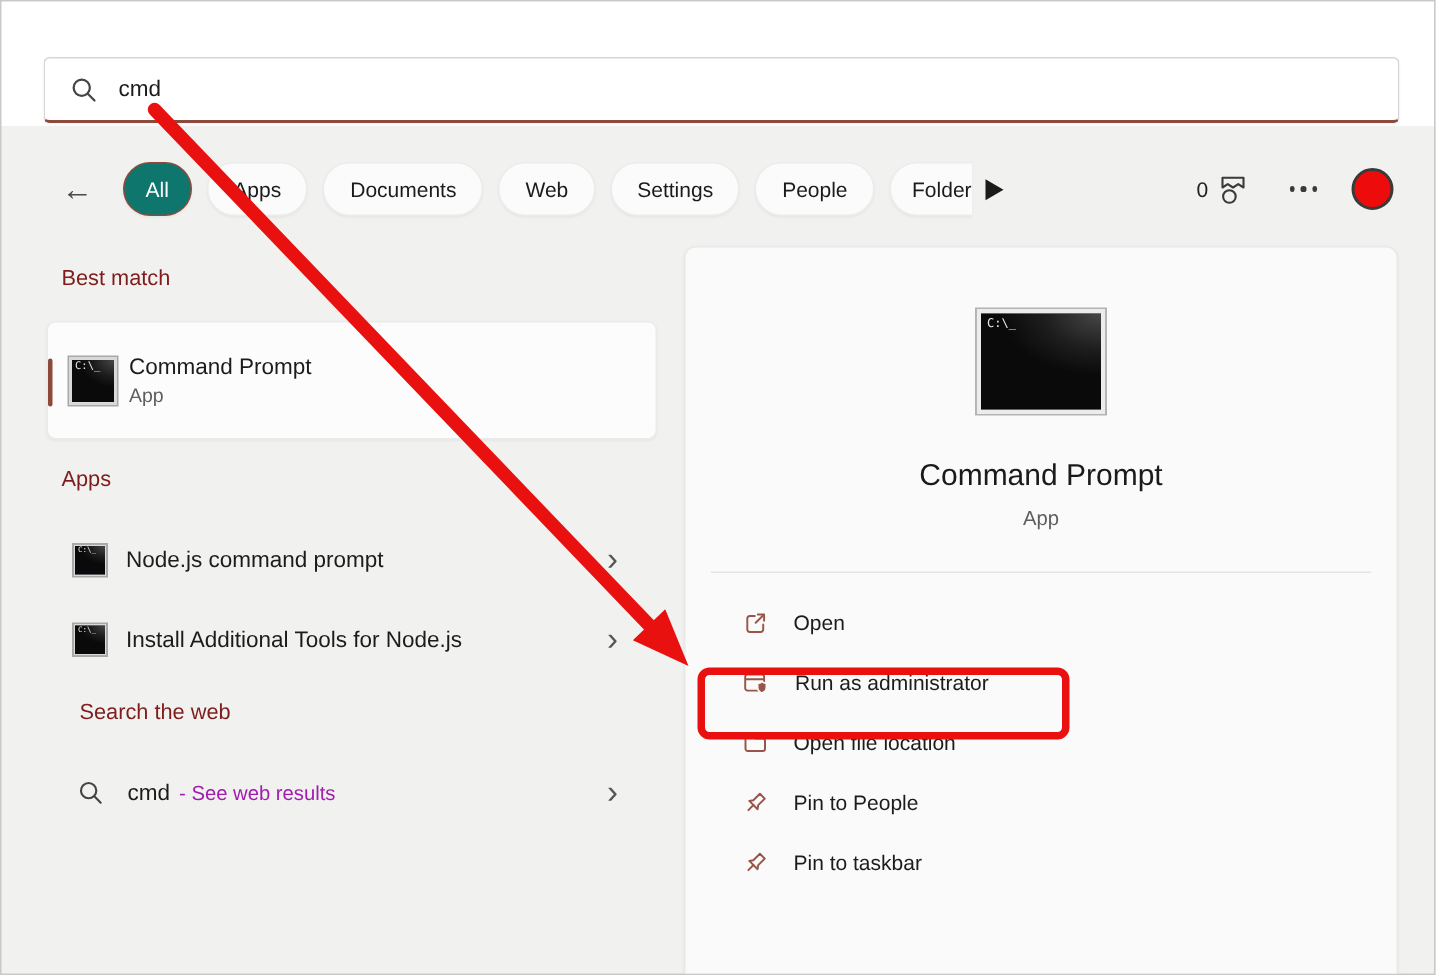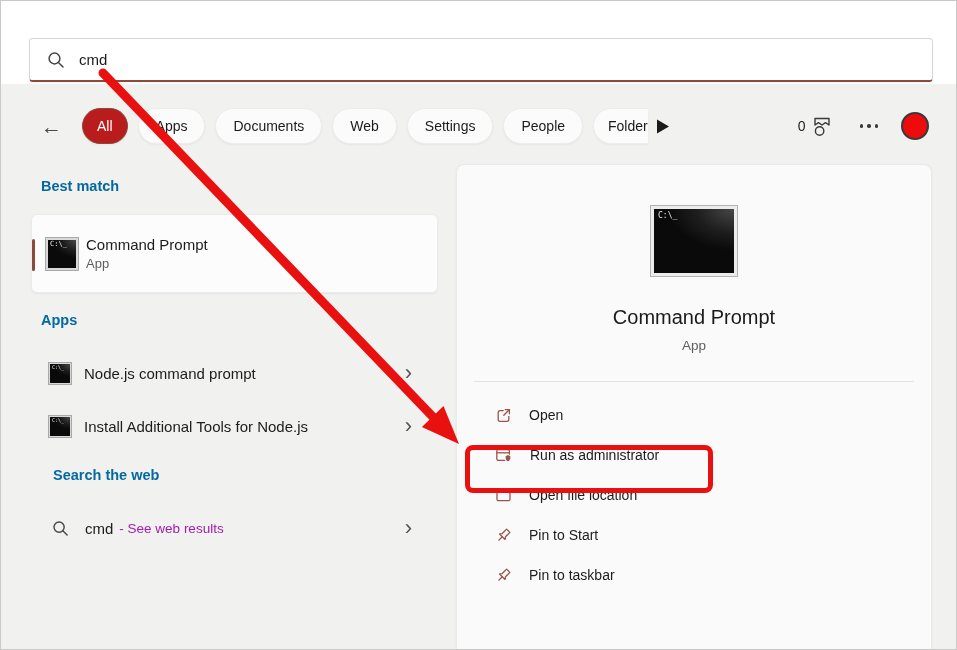--- a/index.html
+++ b/index.html
@@ -28,36 +28,36 @@
   .tabs-row {
     position:absolute; left:40px; top:107px; right:27px; height:36px;
     display:flex; align-items:center;
   }
   .back-btn { font-size:21px; color:#4a4a4a; margin-right:20px; line-height:1; cursor:pointer; }
   .pill {
     height:36px; border-radius:18px; background:#fbfbfb; border:1px solid #ececec;
     display:flex; align-items:center; padding:0 17px; font-size:14px; color:#1b1b1b;
     margin-right:10px; box-shadow:0 1px 2px rgba(0,0,0,.05); white-space:nowrap; cursor:pointer;
   }
-  .pill.selected { background:#b91c1c; border-color:#8b4a3c; color:#fff; padding:0 14px; }
+  .pill.selected { background:#0f766e; border-color:#8b4a3c; color:#fff; padding:0 14px; }
   .pill.clipped {
     width:55px; overflow:hidden; border-radius:18px 0 0 18px; padding:0 0 0 14px;
     border-right:none; margin-right:8px;
   }
   .play-btn { margin-right:0; display:flex; align-items:center; cursor:pointer; }
   .rewards { margin-left:auto; display:flex; align-items:center; gap:4px; cursor:pointer; }
   .rewards .count { font-size:14px; color:#222; }
   .ellipsis { display:flex; gap:4px; margin-left:25px; cursor:pointer; align-items:center; }
   .ellipsis .dot { width:3.5px; height:3.5px; border-radius:50%; background:#3a3a3a; }
   .avatar {
     width:28px; height:28px; border-radius:50%; background:#ee0b0b;
     border:2.5px solid #3a3a3a; margin-left:23px; cursor:pointer;
   }
   
-  .section-h { position:absolute; left:40px; font-size:14.5px; font-weight:700; color:#0369a1; }
+  .section-h { position:absolute; left:40px; font-size:14.5px; font-weight:400; color:#7f1d1d; }
   .best-card {
     position:absolute; left:30px; top:213px; width:407px; height:79px;
     background:#fcfcfc; border:1px solid #ebebeb; border-radius:6px;
     display:flex; align-items:center; padding-left:14px; box-shadow:0 1px 2px rgba(0,0,0,.05);
     cursor:pointer;
   }
   .accent-bar { position:absolute; left:0; top:24px; width:3px; height:32px; background:#8b4a3c; border-radius:2px; }
   .cmd-ico {
     position:relative; background:#0f172a; border:2px solid #d9d9d9; outline:1px solid #a8a8a8;
     font-family:"DejaVu Sans Mono", monospace; color:#e8e8e8; overflow:hidden; flex:none;
@@ -239,21 +239,21 @@
       </svg>
       <span class="a-lbl">Open file location</span>
     </div>
     <div class="action-row">
       <svg width="17" height="17" viewBox="0 0 17 17">
         <g transform="rotate(45 8.5 8.5)" stroke="#9a5549" stroke-width="1.3" fill="none" stroke-linejoin="round" stroke-linecap="round">
           <path d="M6.2,1.8 h4.6 v6.2 l1.6,2.2 h-7.8 l1.6,-2.2 z"></path>
           <line x1="8.5" y1="10.2" x2="8.5" y2="15"></line>
         </g>
       </svg>
-      <span class="a-lbl">Pin to Start</span>
+      <span class="a-lbl">Pin to People</span>
     </div>
     <div class="action-row">
       <svg width="17" height="17" viewBox="0 0 17 17">
         <g transform="rotate(45 8.5 8.5)" stroke="#9a5549" stroke-width="1.3" fill="none" stroke-linejoin="round" stroke-linecap="round">
           <path d="M6.2,1.8 h4.6 v6.2 l1.6,2.2 h-7.8 l1.6,-2.2 z"></path>
           <line x1="8.5" y1="10.2" x2="8.5" y2="15"></line>
         </g>
       </svg>
       <span class="a-lbl">Pin to taskbar</span>
     </div>

